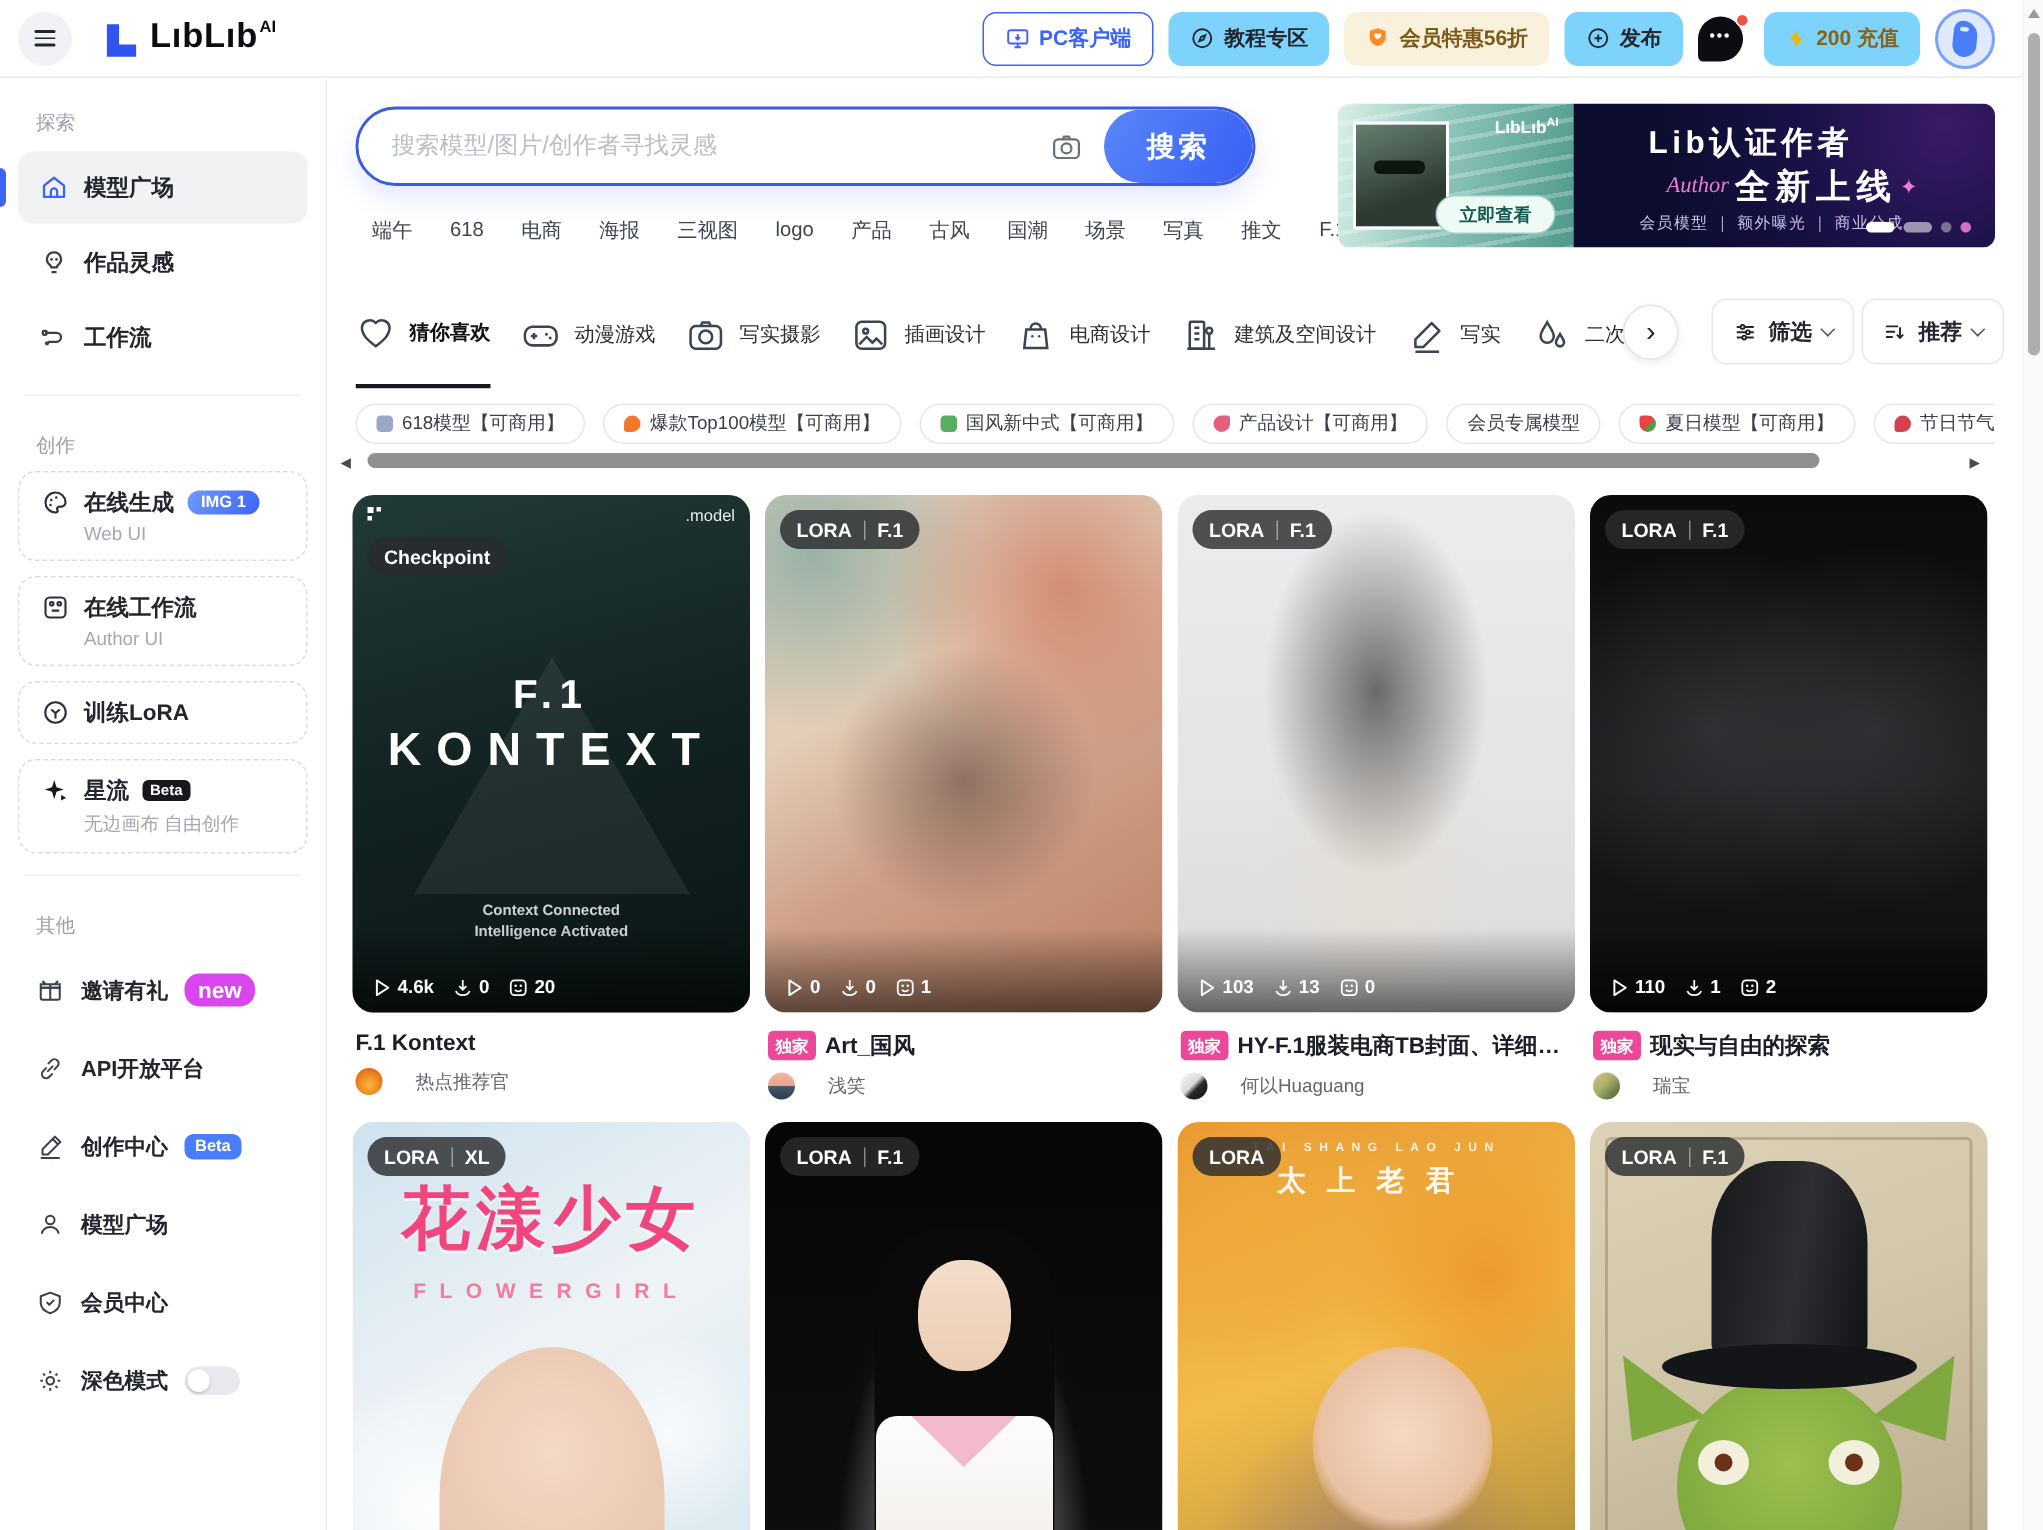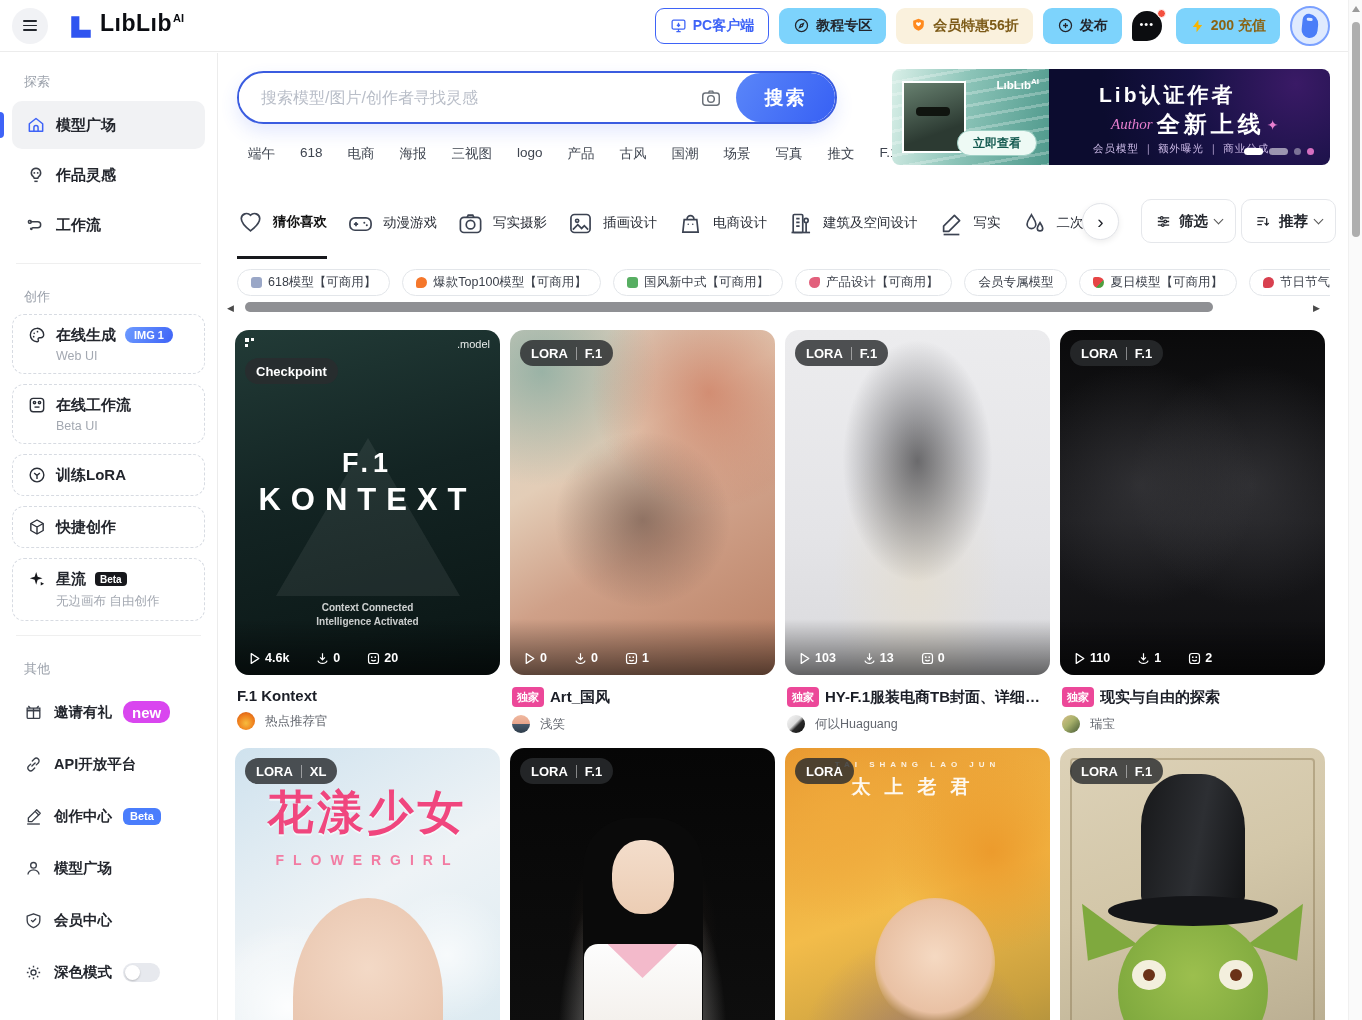--- a/index.html
+++ b/index.html
@@ -133,28 +133,28 @@
 
   
   .grid { position:absolute; left:16px; top:277px; width:1100px; display:grid;
     grid-template-columns:repeat(4,265px); column-gap:10px; }
   .card { width:265px; height:418px; cursor:pointer; }
   .card-img { position:relative; width:265px; height:345px; border-radius:14px; overflow:hidden; }
   .type-pill { position:absolute; top:10px; left:10px; display:flex; align-items:center; height:26px;
     background:rgba(42,44,46,.82); border-radius:14px; color:#fff; font-size:13px; font-weight:700; padding:0 11px; }
   .type-pill .sep { width:1px; height:13px; background:rgba(255,255,255,.45); margin:0 8px; }
   .stats { position:absolute; left:0; right:0; bottom:0; height:56px; display:flex; align-items:flex-end;
-    gap:27px; padding:0 13px 10px; background:linear-gradient(180deg,transparent,rgba(0,0,0,.55)); color:#fff; }
+    gap:13px; padding:0 13px 10px; background:linear-gradient(180deg,transparent,rgba(0,0,0,.55)); color:#fff; }
   .stat { display:flex; align-items:center; gap:4px; font-size:12.5px; font-weight:700; }
   .info { padding:12px 2px 0; }
   .title-row { display:flex; align-items:center; gap:6px; font-size:15px; font-weight:700; color:#1b1e27;
     white-space:nowrap; overflow:hidden; }
   .title-row .t { overflow:hidden; text-overflow:ellipsis; }
   .excl { flex:none; background:#ec4899; color:#fff; font-size:11px; font-weight:700; border-radius:4px; padding:2.5px 5px; }
-  .author { display:flex; align-items:center; gap:10px; margin-top:8px; font-size:12.5px; color:#62666e; }
+  .author { display:flex; align-items:center; gap:22px; margin-top:8px; font-size:12.5px; color:#62666e; }
   .ava { width:18px; height:18px; border-radius:50%; flex:none; }
 
   
   .art-kontext { background:linear-gradient(165deg,#223b37 0%,#132423 45%,#0a1514 100%); }
   .k-corner { position:absolute; top:8px; left:10px; width:10px; height:10px; }
   .k-corner i { position:absolute; background:#fff; width:4px; height:4px; }
   .k-corner i:nth-child(2){ left:6px; top:0; width:3px; height:3px;}
   .k-corner i:nth-child(3){ left:0; top:6px; width:3px; height:3px;}
   .k-model { position:absolute; top:8px; right:10px; color:#e8ecea; font-size:11px; font-weight:400; }
   .k-pill { top:28px; }
@@ -359,42 +359,33 @@
   <div class="create-card">
     <div class="cc-top">
       <svg width="20" height="20" viewBox="0 0 24 24" fill="none" stroke="currentColor" stroke-width="1.7">
         <rect x="4" y="4" width="16" height="16" rx="3.5"></rect>
           <circle cx="9" cy="9" r="1.4"></circle>
           <circle cx="15" cy="9" r="1.4"></circle>
           <path d="M9 14.5 h6"></path>
       </svg>
       <span>在线工作流</span>
     </div>
-    <div class="cc-sub">Beta UI</div>
+    <div class="cc-sub">Author UI</div>
   </div>
 
   <div class="create-card">
     <div class="cc-top">
       <svg width="20" height="20" viewBox="0 0 24 24" fill="none" stroke="currentColor" stroke-width="1.7">
         <circle cx="12" cy="12" r="8.2"></circle>
           <path d="M12 12.5 V16.8 M12 12.5 8.6 9.6 M12 12.5 15.4 9.6"></path>
       </svg>
       <span>训练LoRA</span>
     </div>
   </div>
 
-  <div class="create-card">
-    <div class="cc-top">
-      <svg width="20" height="20" viewBox="0 0 24 24" fill="none" stroke="currentColor" stroke-width="1.7" stroke-linejoin="round">
-        <path d="M12 3.6 19.4 7.8 V16.2 L12 20.4 4.6 16.2 V7.8 Z"></path>
-          <path d="M4.6 7.8 12 12 l7.4-4.2 M12 12 V20.4"></path>
-      </svg>
-      <span>快捷创作</span>
-    </div>
-  </div>
 
   <div class="create-card">
     <div class="cc-top">
       <svg width="20" height="20" viewBox="0 0 24 24">
         <path d="M11 3.5 12.8 9.4 18.6 11.2 12.8 13 11 18.9 9.2 13 3.4 11.2 9.2 9.4 Z" fill="#17181c"></path>
         <path d="M16.5 15.5 l4 2.2 -4 2.2 Z" fill="#17181c"></path>
       </svg>
       <span>星流</span>
       <span class="badge-beta-dark">Beta</span>
     </div>

